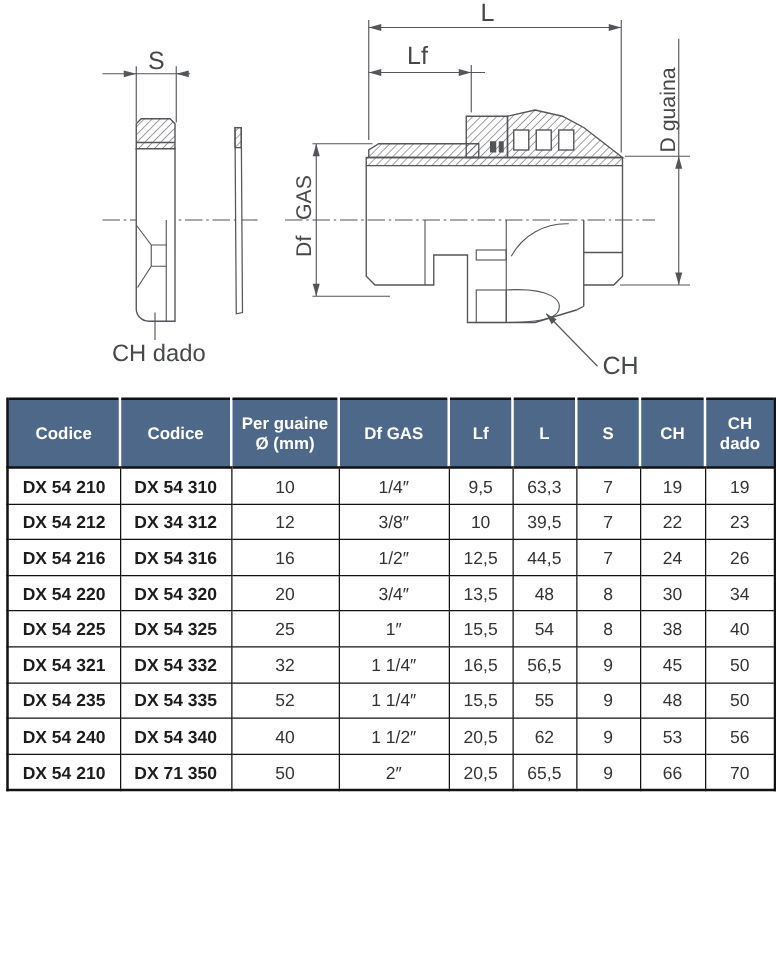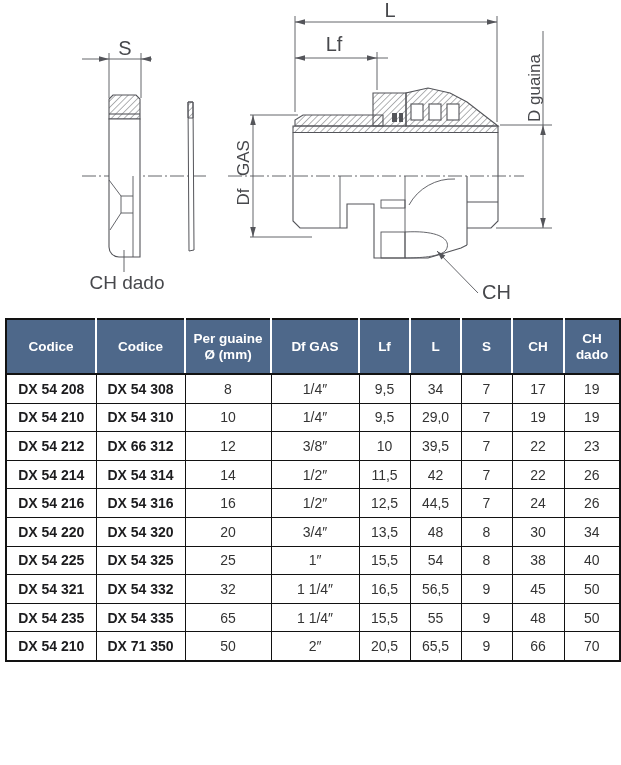--- a/index.html
+++ b/index.html
@@ -141,62 +141,40 @@
         <th><span>S</span></th>
         <th><span>CH</span></th>
         <th>
           <span class="hline">CH</span>
           <span class="hline">dado</span>
         </th>
       </tr>
     </thead>
     <tbody>
       <tr>
-        <td class="code">DX 54 208</td>
-        <td class="code">DX 54 308</td>
-        <td>8</td>
-        <td>1/4″</td>
-        <td>9,5</td>
-        <td>34</td>
-        <td>7</td>
-        <td>17</td>
-        <td>19</td>
-      </tr>
-      <tr>
         <td class="code">DX 54 210</td>
         <td class="code">DX 54 310</td>
         <td>10</td>
         <td>1/4″</td>
         <td>9,5</td>
-        <td>29,0</td>
+        <td>63,3</td>
         <td>7</td>
         <td>19</td>
         <td>19</td>
       </tr>
       <tr>
         <td class="code">DX 54 212</td>
-        <td class="code">DX 66 312</td>
+        <td class="code">DX 34 312</td>
         <td>12</td>
         <td>3/8″</td>
         <td>10</td>
         <td>39,5</td>
         <td>7</td>
         <td>22</td>
         <td>23</td>
-      </tr>
-      <tr>
-        <td class="code">DX 54 214</td>
-        <td class="code">DX 54 314</td>
-        <td>14</td>
-        <td>1/2″</td>
-        <td>11,5</td>
-        <td>42</td>
-        <td>7</td>
-        <td>22</td>
-        <td>26</td>
       </tr>
       <tr>
         <td class="code">DX 54 216</td>
         <td class="code">DX 54 316</td>
         <td>16</td>
         <td>1/2″</td>
         <td>12,5</td>
         <td>44,5</td>
         <td>7</td>
         <td>24</td>
@@ -231,27 +209,38 @@
         <td>1 1/4″</td>
         <td>16,5</td>
         <td>56,5</td>
         <td>9</td>
         <td>45</td>
         <td>50</td>
       </tr>
       <tr>
         <td class="code">DX 54 235</td>
         <td class="code">DX 54 335</td>
-        <td>65</td>
+        <td>52</td>
         <td>1 1/4″</td>
         <td>15,5</td>
         <td>55</td>
         <td>9</td>
         <td>48</td>
         <td>50</td>
+      </tr>
+      <tr>
+        <td class="code">DX 54 240</td>
+        <td class="code">DX 54 340</td>
+        <td>40</td>
+        <td>1 1/2″</td>
+        <td>20,5</td>
+        <td>62</td>
+        <td>9</td>
+        <td>53</td>
+        <td>56</td>
       </tr>
       <tr>
         <td class="code">DX 54 210</td>
         <td class="code">DX 71 350</td>
         <td>50</td>
         <td>2″</td>
         <td>20,5</td>
         <td>65,5</td>
         <td>9</td>
         <td>66</td>

